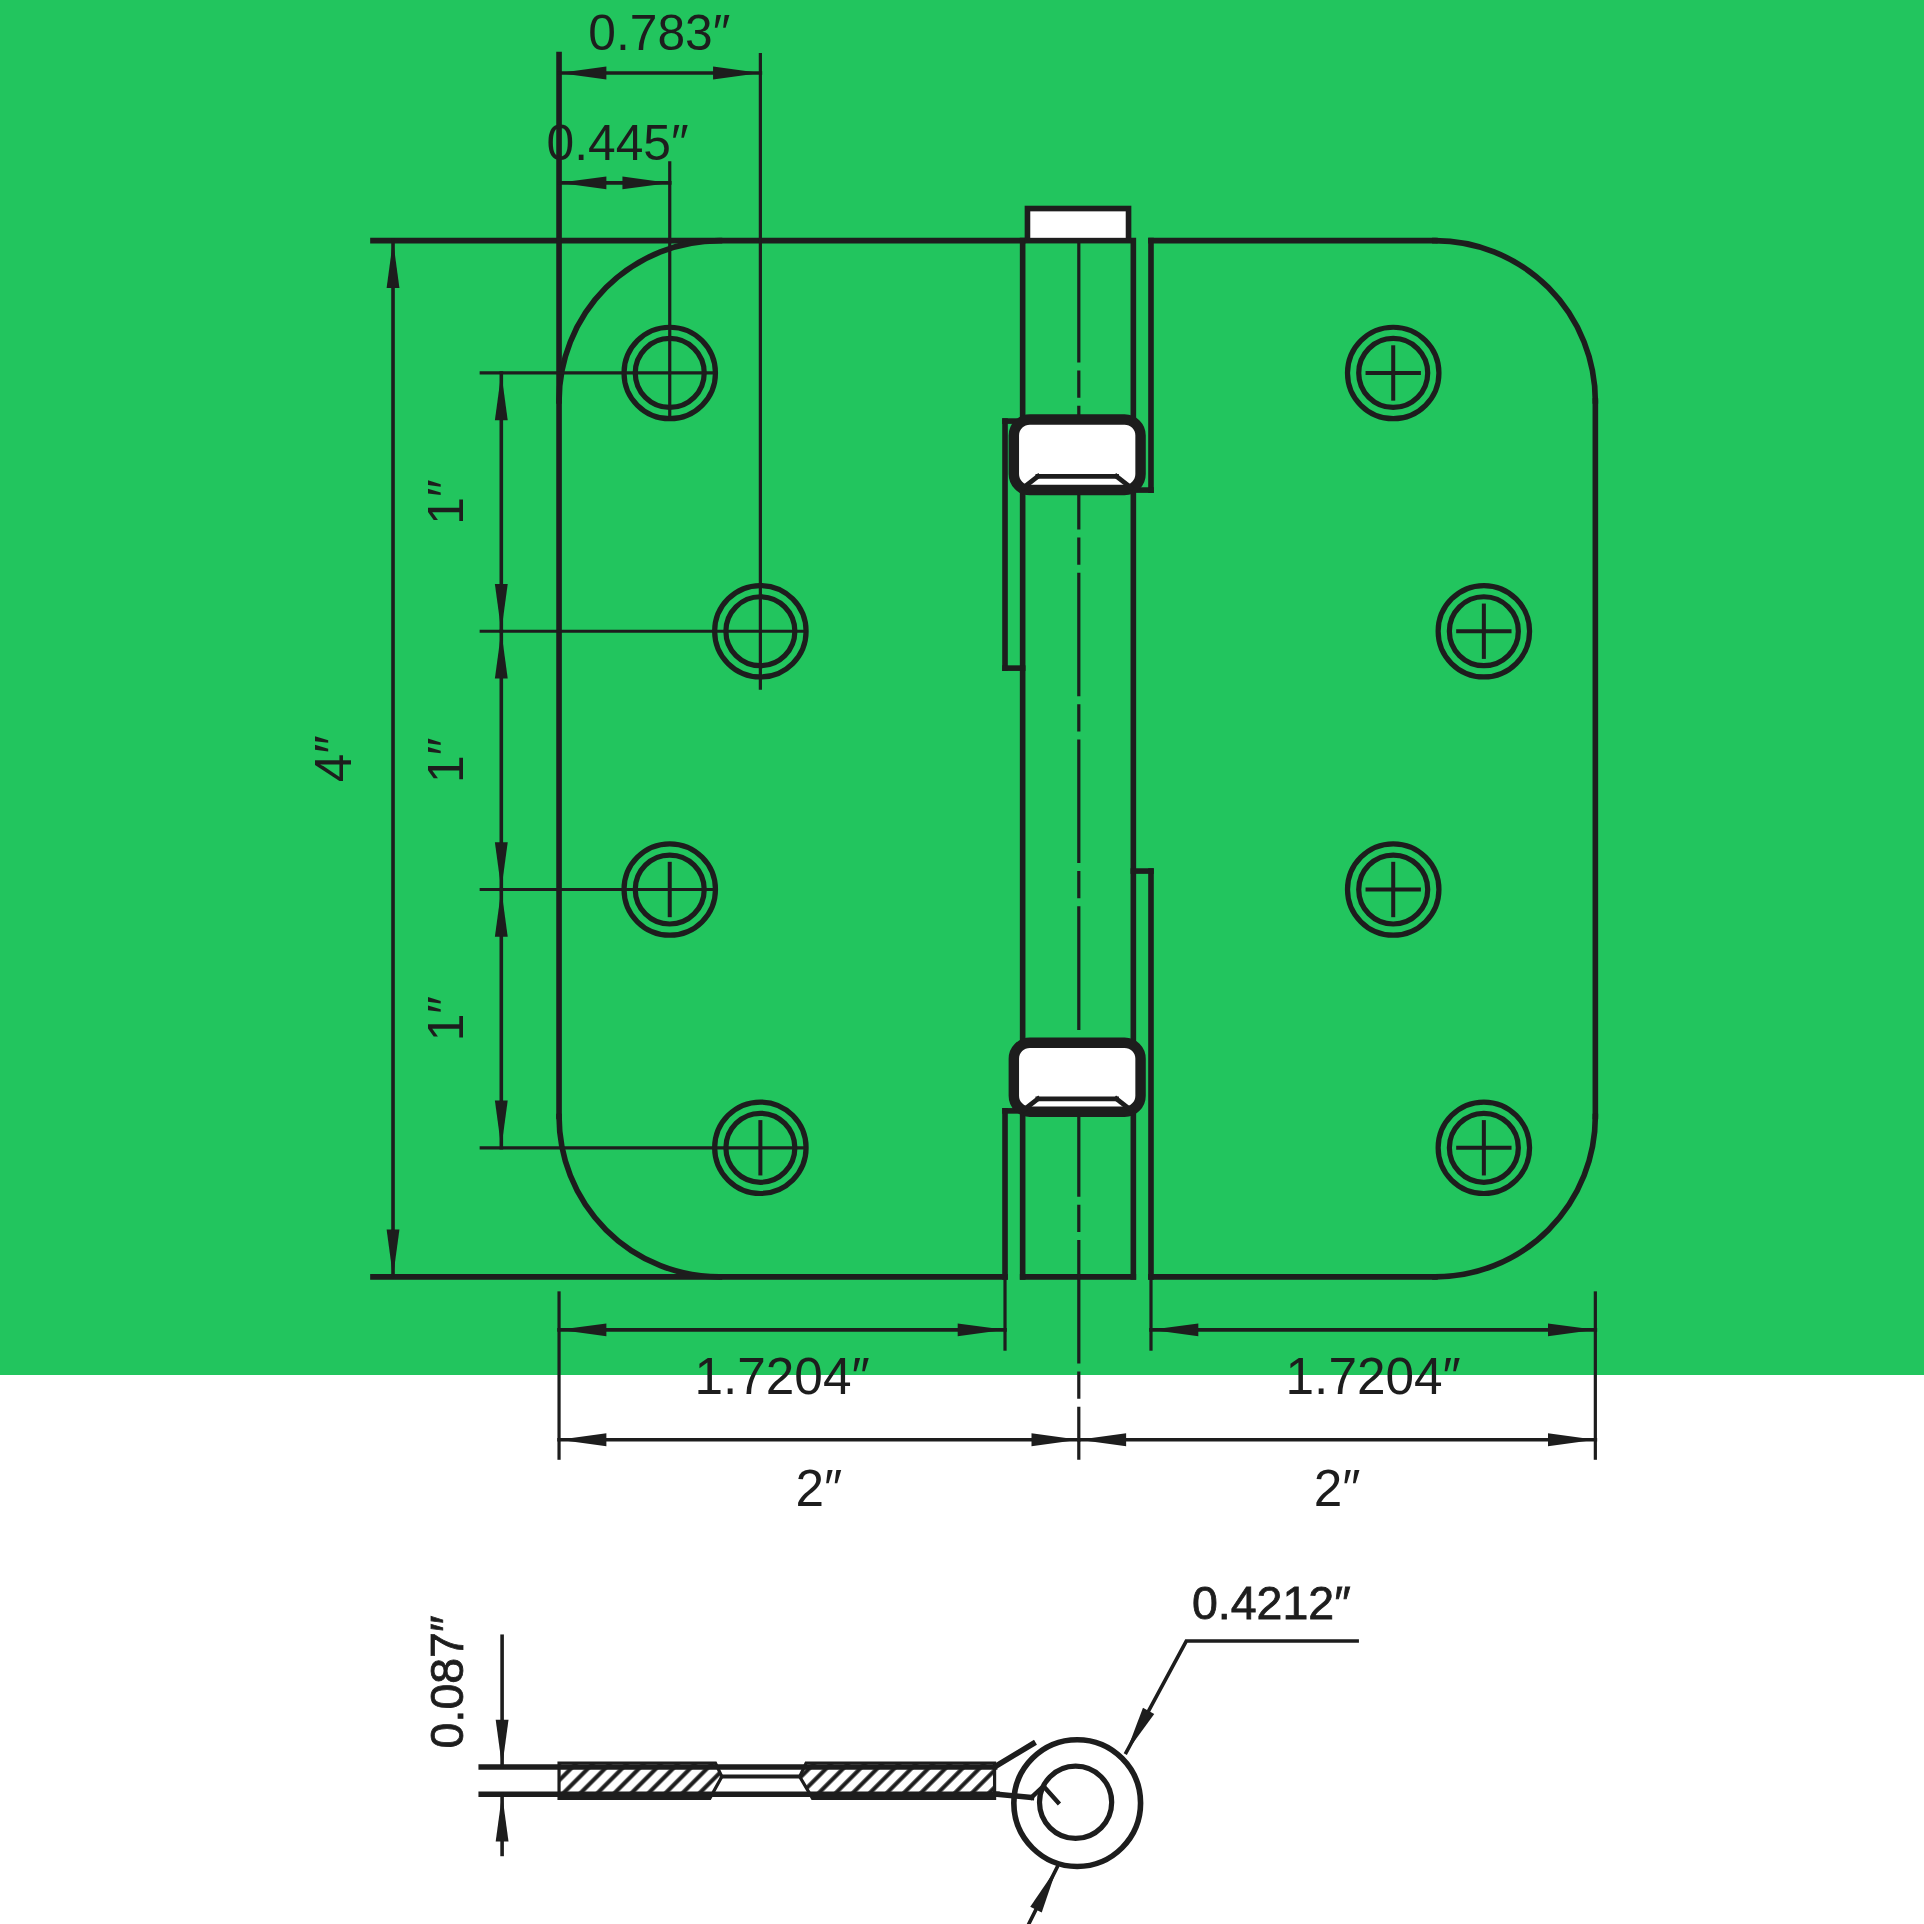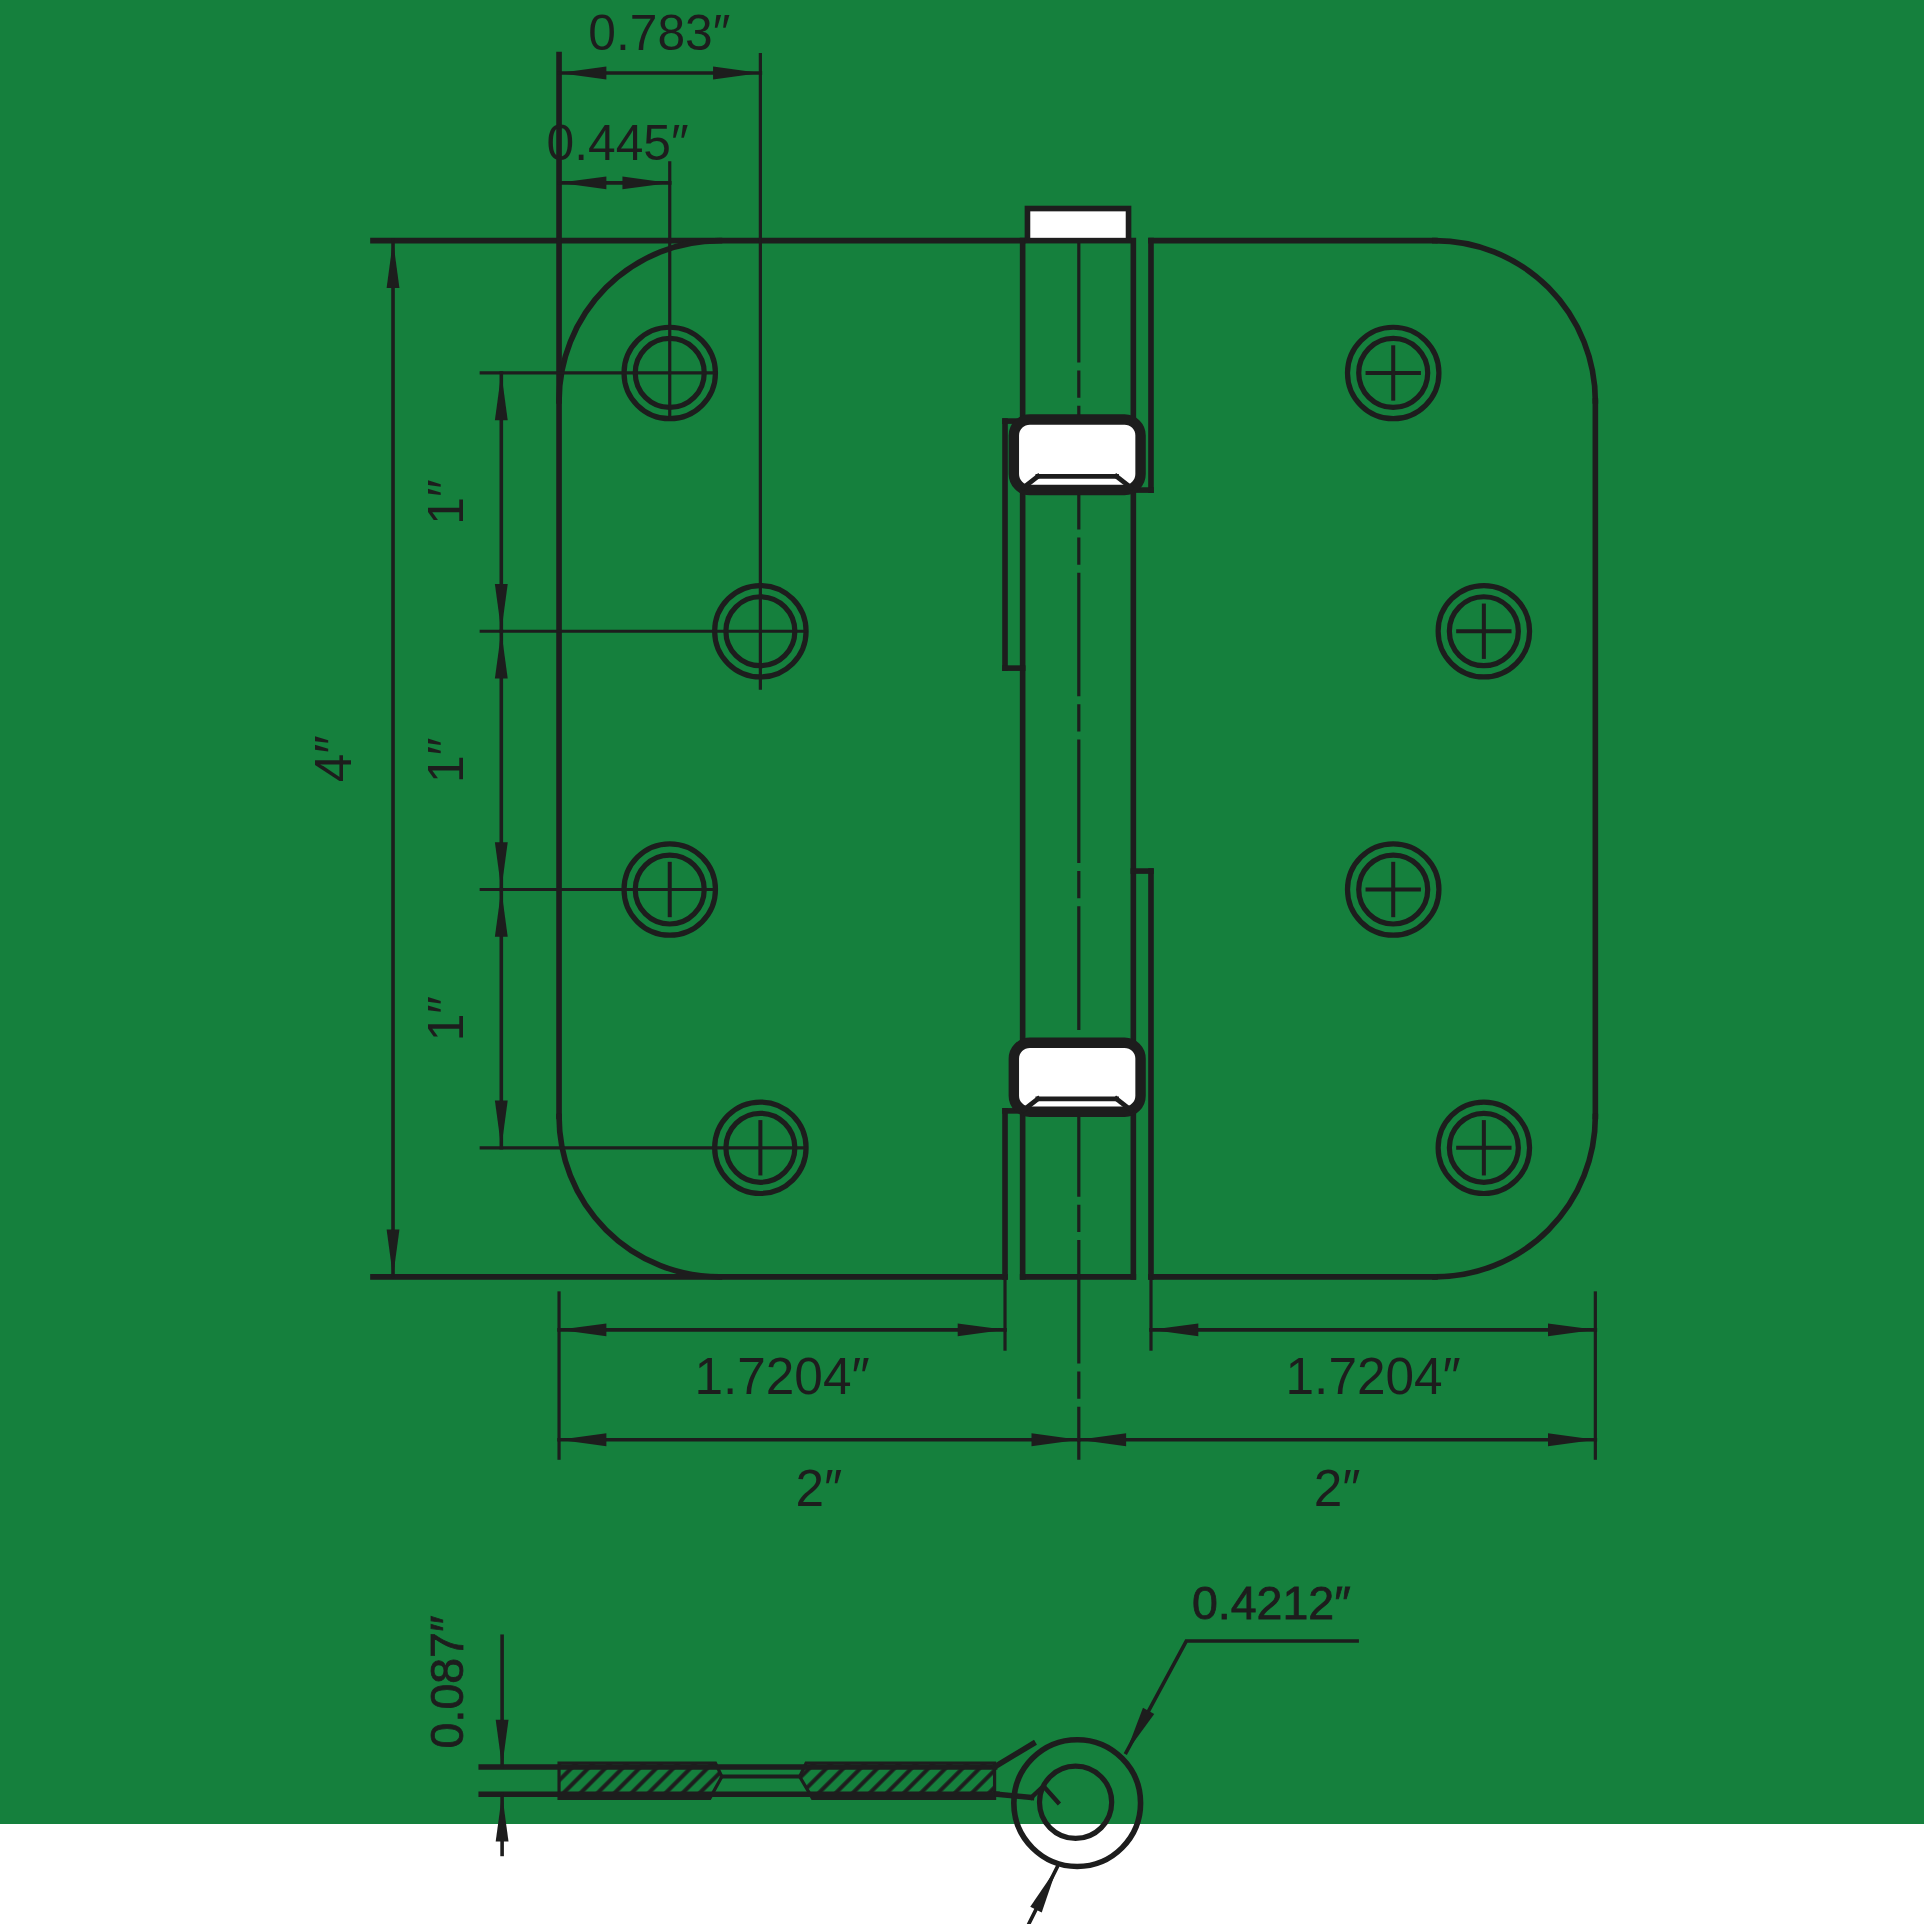--- a/index.html
+++ b/index.html
@@ -5,23 +5,23 @@
   html, body {
     margin: 0;
     padding: 0;
     background: #ffffff;
     width: 1925px;
     height: 1925px;
     font-family: "Liberation Sans", sans-serif;
   }
   #stage {
     width: 1925px;
-    height: 1824px;
+    height: 1375px;
     position: relative;
-    background: #15803d;
+    background: #22c55e;
   }
   svg { display: block; }
   text {
     font-family: "Liberation Sans", sans-serif;
     fill: #1d1d1d;
   }
   .dimtext  { font-size: 62px; }
   .dimtext2 { font-size: 64px; }
   .sidetext { font-size: 58px; }
 </style>

